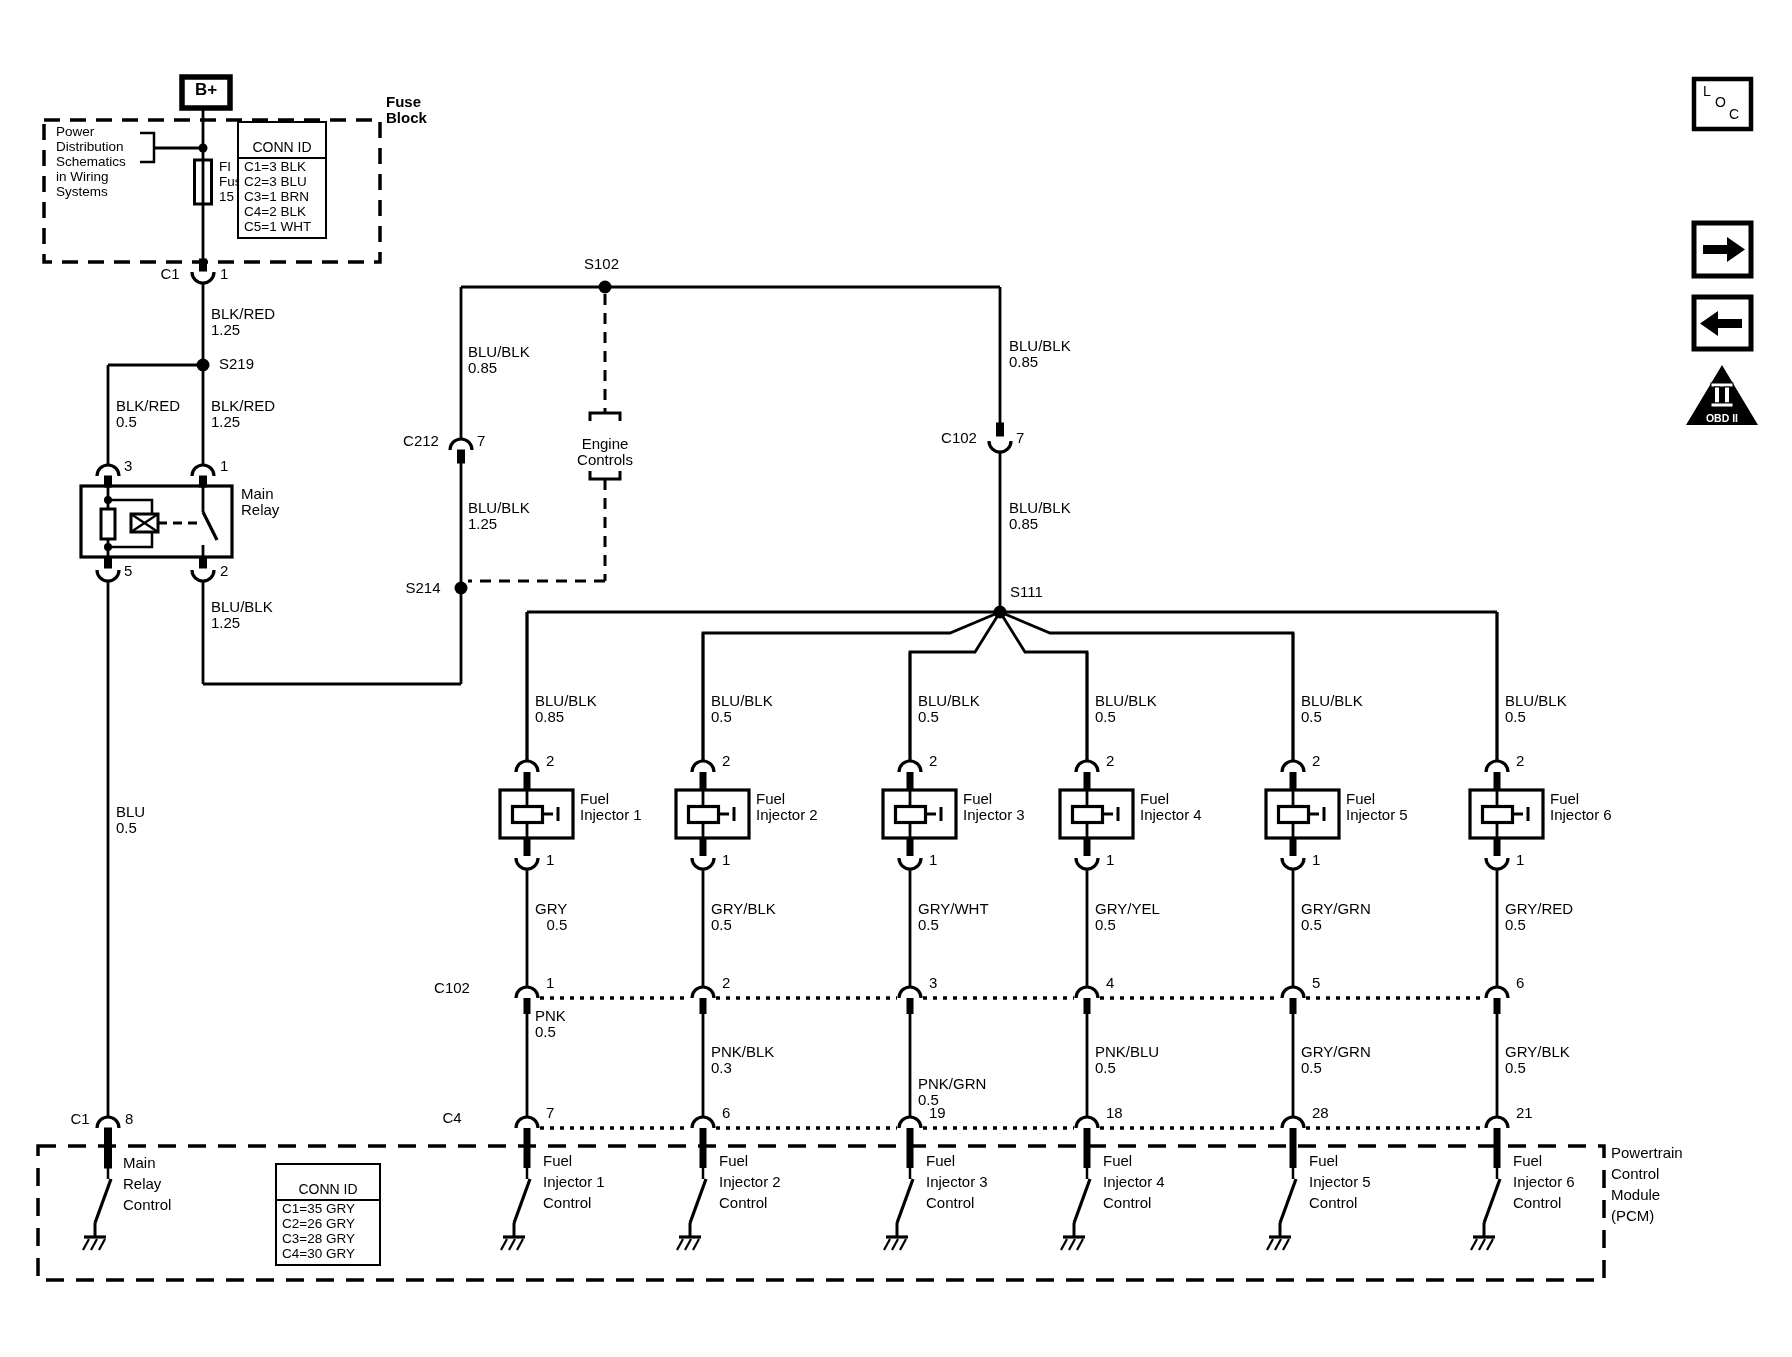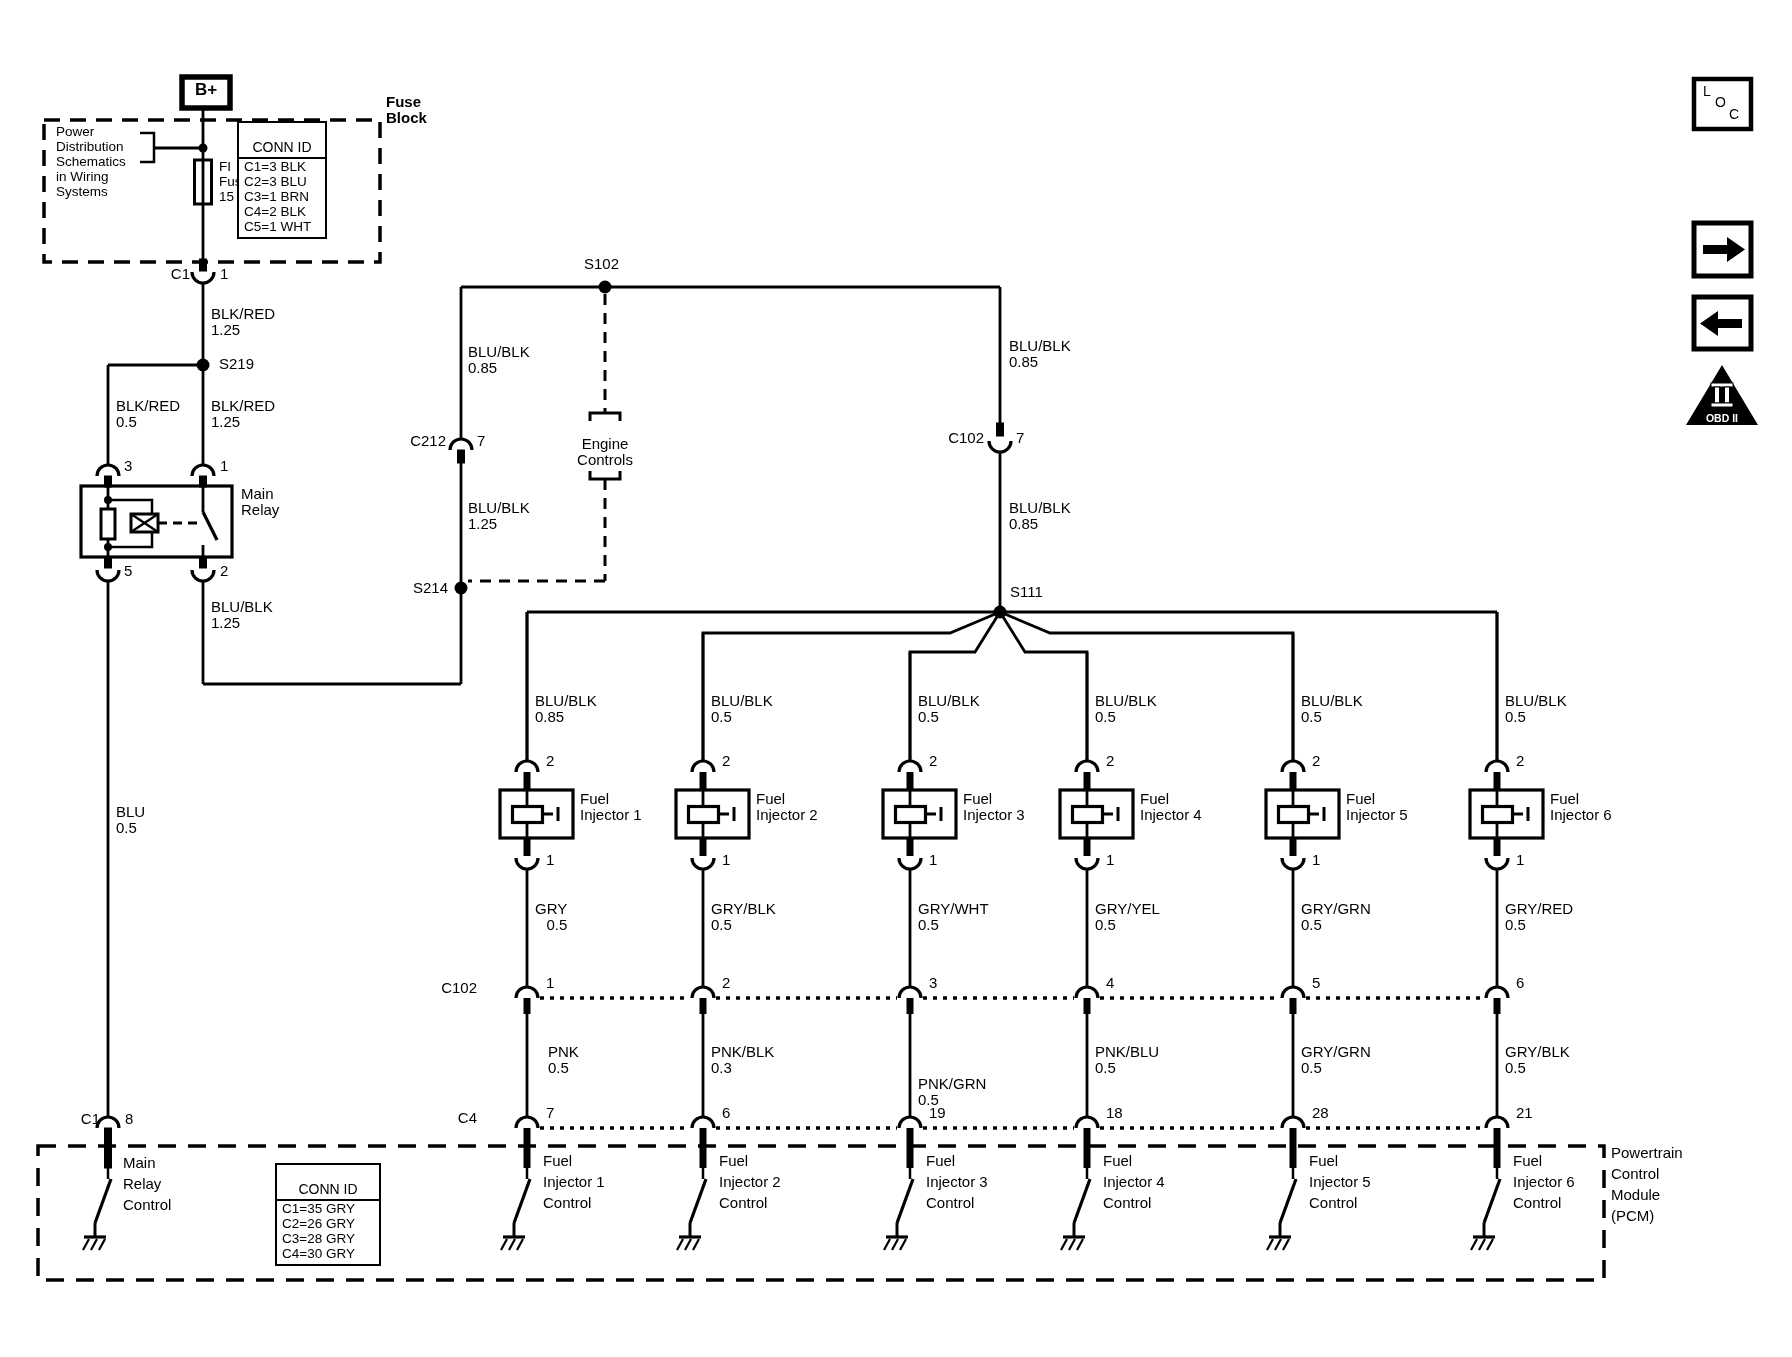--- a/index.html
+++ b/index.html
@@ -3,21 +3,21 @@
 <meta charset="utf-8">
 <style>
   html,body{margin:0;padding:0;background:#fff;}
   #stage{position:relative;width:1792px;height:1357px;background:#ffffff;
          font-family:"Liberation Sans",sans-serif;color:#000;overflow:hidden;}
   svg{position:absolute;left:0;top:0;}
   svg line,svg path,svg polyline,svg rect{stroke:#000;}
   .lbl{position:absolute;font-size:15px;line-height:16px;white-space:pre;color:#000;}
   .sm{font-size:13.5px;line-height:15px;}
   .lh21{line-height:21px;}
-  .ra{text-align:right;}
+  .ra{text-align:center;}
   .ctr{text-align:center;}
   .bold{font-weight:bold;}
   .white{color:#fff;}
   .tbl{position:absolute;border:2.5px solid #000;background:#fff;}
   .tbl .hdr{border-bottom:2.5px solid #000;text-align:center;padding:16px 4px 2px 4px;font-size:14px;}
   .tbl .row{padding:0 5px;font-size:13.5px;line-height:15px;white-space:pre;}
   .tbl .row:first-of-type{padding-top:3px;}
   .tbl .row:last-of-type{padding-bottom:3px;}
 </style>
 </head>
@@ -417,21 +417,21 @@
 
 <div class="lbl" style="left: 535px; top: 693px;">BLU/BLK
 0.85</div>
     <div class="lbl" style="left: 546px; top: 753px;">2</div>
     <div class="lbl" style="left: 580px; top: 791px;">Fuel
 Injector 1</div>
     <div class="lbl" style="left: 546px; top: 852px;">1</div>
     <div class="lbl" style="left: 535px; top: 901px; text-align: right;">GRY
 0.5</div>
     <div class="lbl" style="left: 546px; top: 975px;">1</div>
-    <div class="lbl" style="left: 535px; top: 1044px; margin-left: 13px;">PNK
+    <div class="lbl" style="left: 535px; top: 1008px;">PNK
 0.5</div>
     <div class="lbl" style="left: 546px; top: 1105px;">7</div>
     <div class="lbl lh21" style="left: 543px; top: 1150px;">Fuel
 Injector 1
 Control</div>
     <div class="lbl" style="left: 711px; top: 693px;">BLU/BLK
 0.5</div>
     <div class="lbl" style="left: 722px; top: 753px;">2</div>
     <div class="lbl" style="left: 756px; top: 791px;">Fuel
 Injector 2</div>

